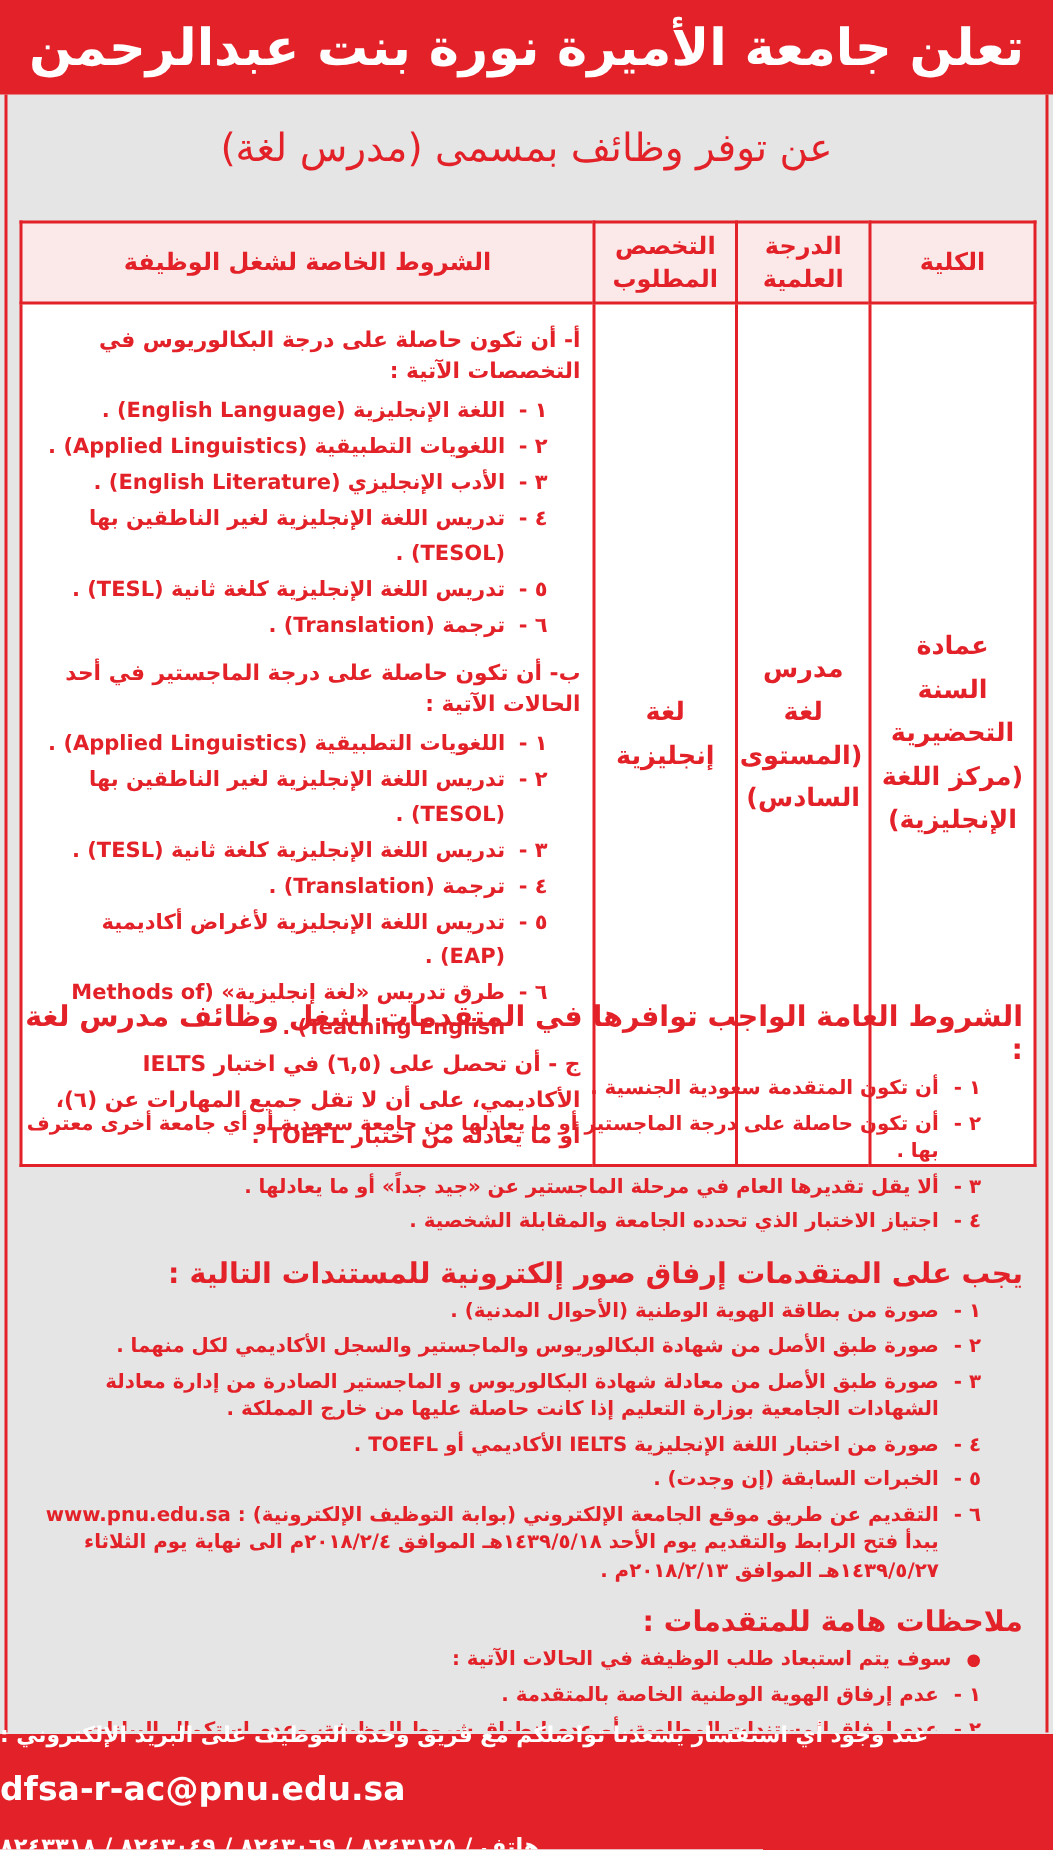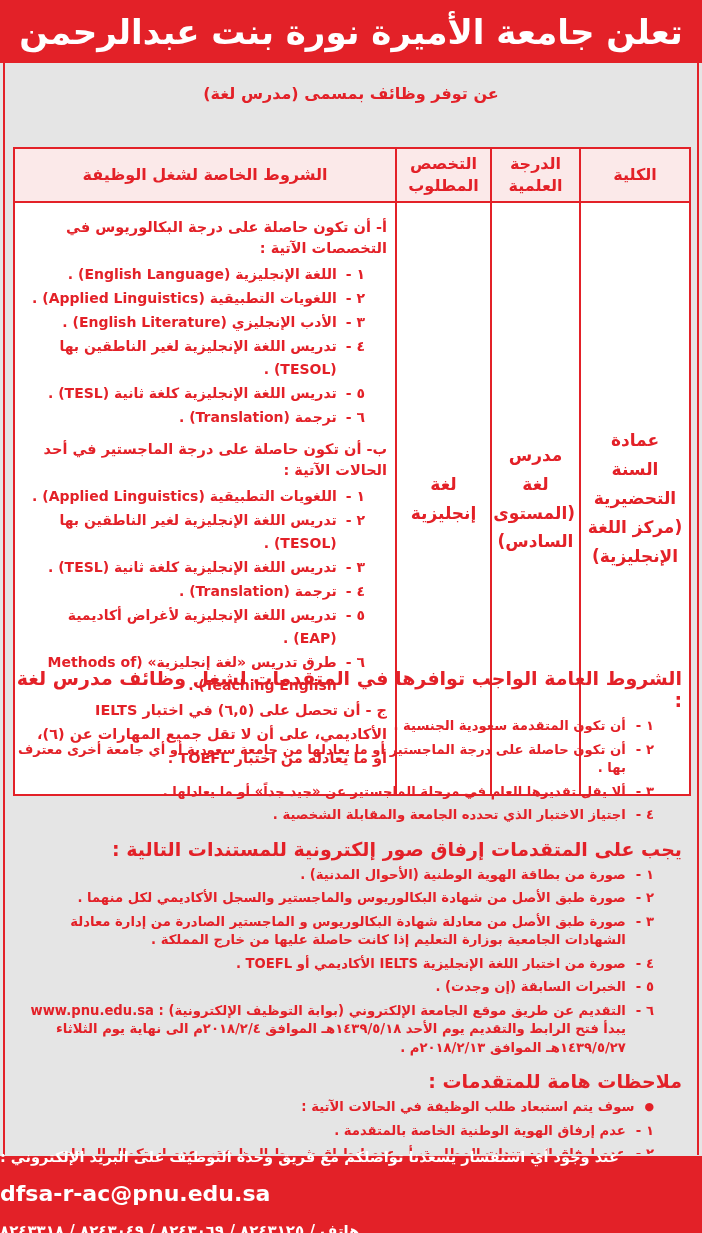--- a/index.html
+++ b/index.html
@@ -13,21 +13,21 @@
     direction:rtl;overflow:hidden;color:var(--red);
   }
   
   .top-banner{
     position:absolute;top:0;left:0;right:0;height:63px;background:var(--red);
     display:flex;align-items:center;justify-content:center;
   }
   .top-banner .t{color:#fff;font-weight:bold;font-size:34px;line-height:1;}
   .subtitle{
     position:absolute;top:84px;left:0;right:0;text-align:center;
-    color:var(--red);font-weight:bold;font-size:16px;
+    color:var(--red);font-weight:normal;font-size:26px;
   }
   
   .frame{
     position:absolute;top:63px;bottom:78px;left:3px;right:3px;
     border-left:2px solid var(--red);border-right:2px solid var(--red);
   }
   
   .jobs-table{
     position:absolute;top:147px;right:11px;width:678px;height:505px;
     border-collapse:collapse;table-layout:fixed;
@@ -35,21 +35,21 @@
   .jobs-table th{
     background:var(--pink);border:2px solid var(--red);
     color:var(--red);font-weight:bold;font-size:16px;line-height:1.35;
     height:54px;text-align:center;vertical-align:middle;padding:2px;
   }
   .jobs-table td{
     border:2px solid var(--red);color:var(--red);font-weight:bold;
     vertical-align:middle;background:#fff;
   }
   td.c-center{text-align:center;font-size:17px;line-height:1.7;padding:4px;}
-  td.c-cond{vertical-align:top;padding:12px 8px 24px 6px;}
+  td.c-cond{vertical-align:top;padding:12px 8px 6px 6px;}
   .cond-intro{font-size:14.5px;line-height:21px;margin:2px 0 4px;}
   .cond-intro.mt{margin-top:10px;}
   .cond-c{font-size:14.5px;line-height:24px;}
   .li{display:flex;gap:9px;padding-right:22px;font-size:14px;line-height:23px;margin:1px 0;}
   .li .num{white-space:nowrap;}
   
   .sections{
     position:absolute;top:654px;right:20px;left:14px;height:500px;overflow:hidden;
   }
   .sec-h{font-size:19px;font-weight:bold;margin:13px 0 6px;}

